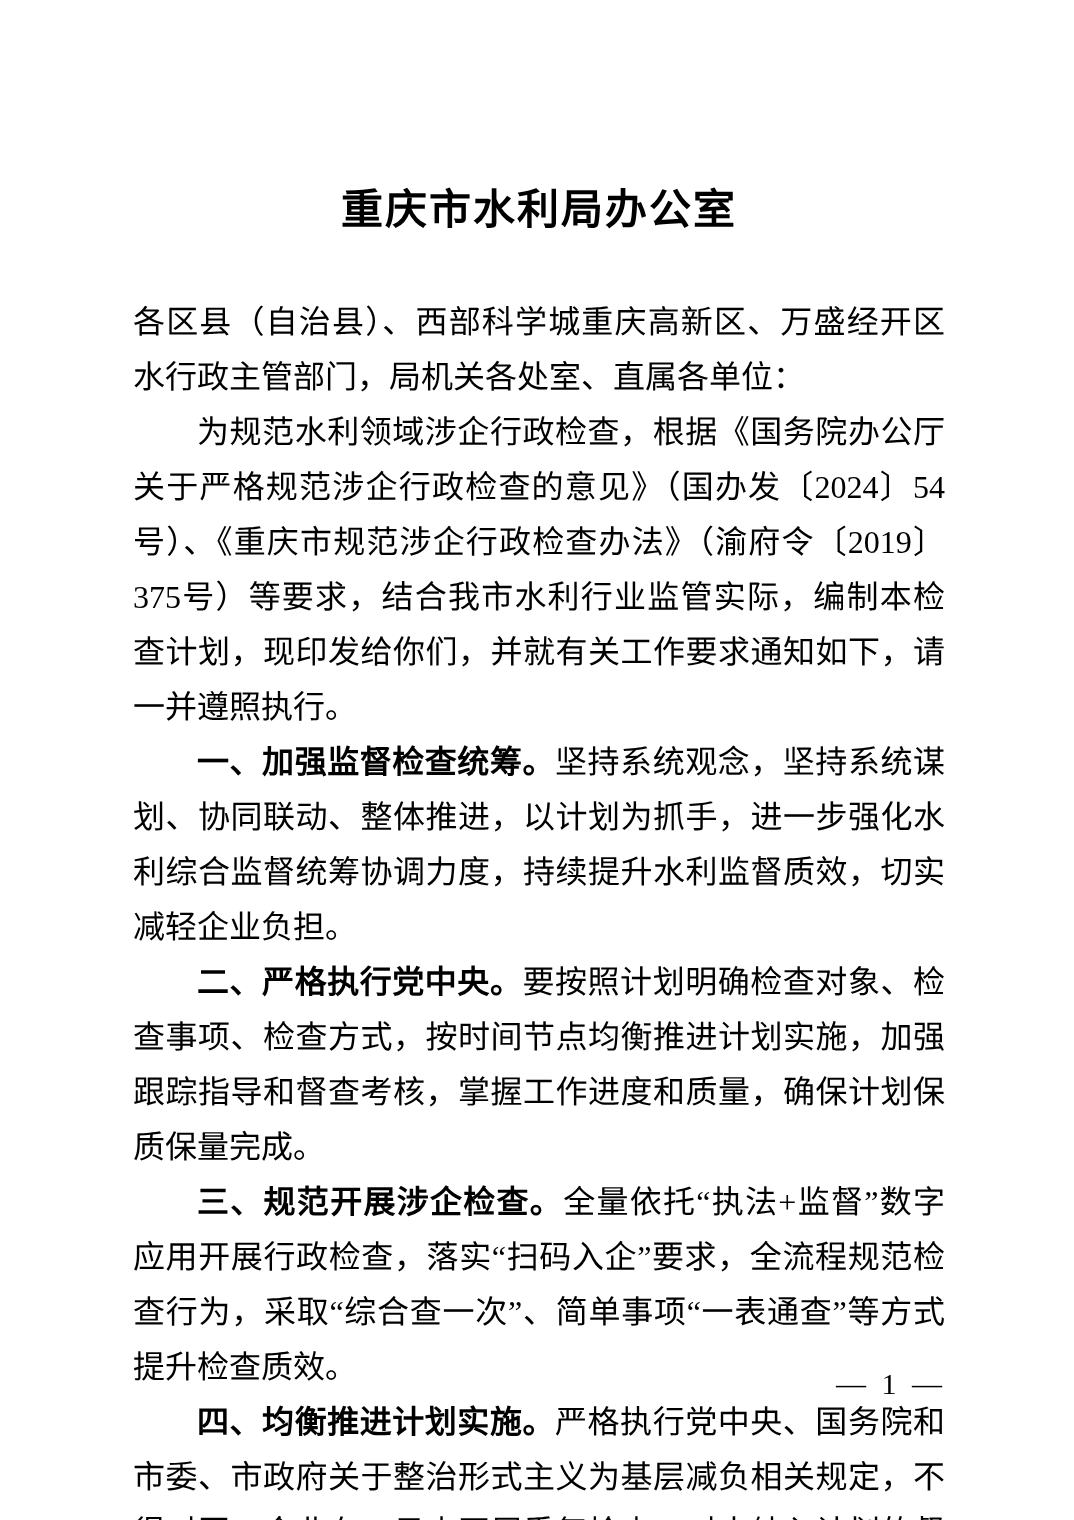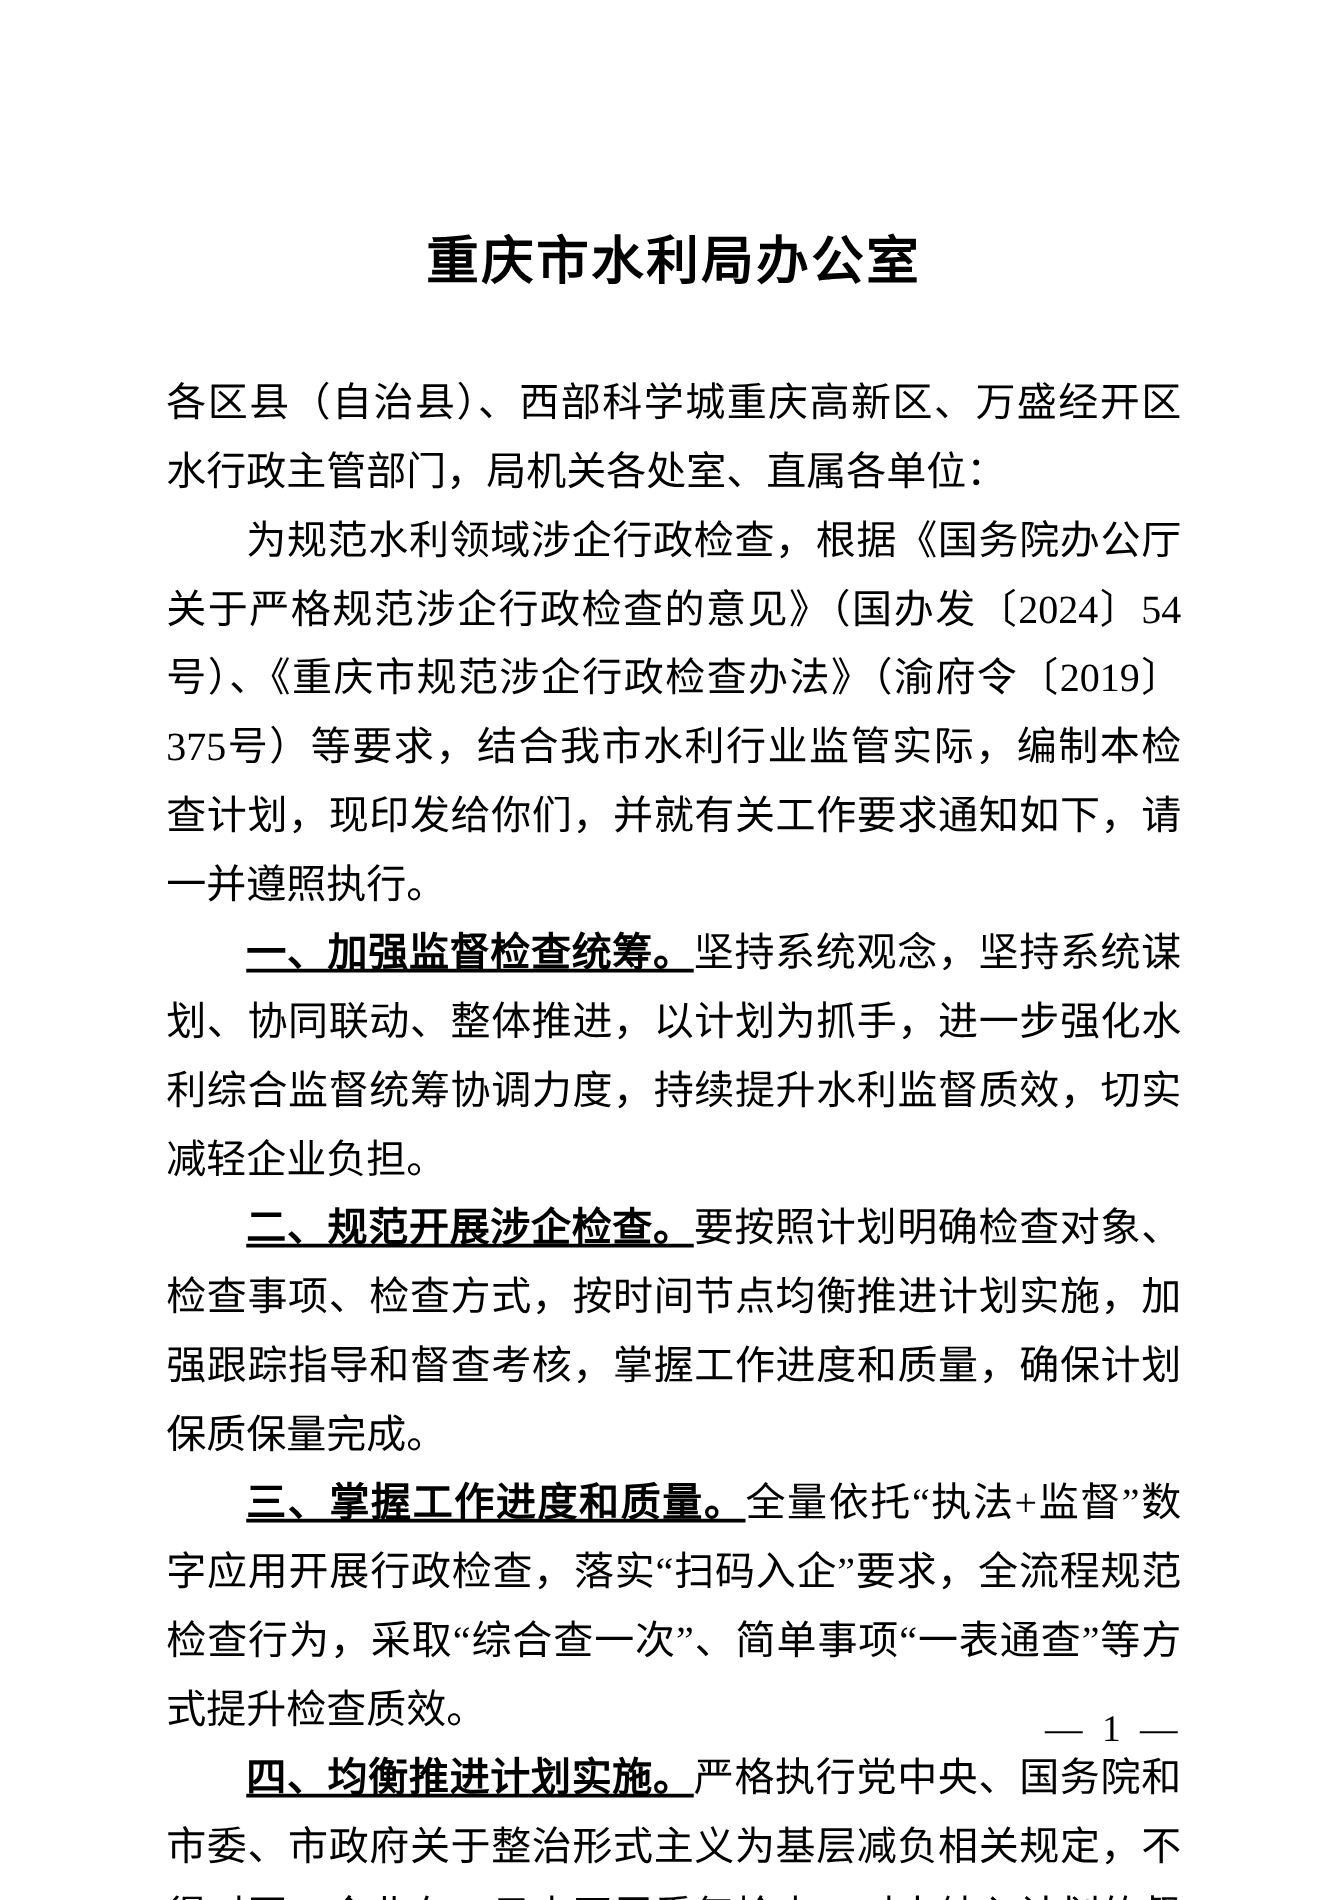--- a/index.html
+++ b/index.html
@@ -55,21 +55,20 @@
     line-height: 55px;
     text-align: justify;
     text-justify: inter-ideograph;
   }
   .body-text p.indent {
     text-indent: 2em;
   }
   .item-lead {
     font-weight: bold;
     font-family: "Liberation Sans", "DejaVu Sans", sans-serif;
-    text-decoration: underline;
   }
   .page-number {
     position: absolute;
     right: 128px;
     top: 1366px;
     font-size: 30px;
     line-height: 36px;
     letter-spacing: 4px;
     font-family: "Liberation Serif", "DejaVu Serif", serif;
   }
@@ -88,25 +87,25 @@
 
       <p>各区县（自治县）、西部科学城重庆高新区、万盛经开区水行政主管部门，局机关各处室、直属各单位：</p>
 
       <p class="indent">为规范水利领域涉企行政检查，根据《国务院办公厅关于严格规范涉企行政检查的意见》（国办发〔2024〕54号）、《重庆市规范涉企行政检查办法》（渝府令〔2019〕375号）等要求，结合我市水利行业监管实际，编制本检查计划，现印发给你们，并就有关工作要求通知如下，请一并遵照执行。</p>
 
       <p class="indent">
         <span class="item-lead">一、加强监督检查统筹。</span><span>坚持系统观念，坚持系统谋划、协同联动、整体推进，以计划为抓手，进一步强化水利综合监督统筹协调力度，持续提升水利监督质效，切实减轻企业负担。</span>
       </p>
 
       <p class="indent">
-        <span class="item-lead">二、规范开展涉企检查。</span><span>要按照计划明确检查对象、检查事项、检查方式，按时间节点均衡推进计划实施，加强跟踪指导和督查考核，掌握工作进度和质量，确保计划保质保量完成。</span>
+        <span class="item-lead">二、严格执行党中央。</span><span>要按照计划明确检查对象、检查事项、检查方式，按时间节点均衡推进计划实施，加强跟踪指导和督查考核，掌握工作进度和质量，确保计划保质保量完成。</span>
       </p>
 
       <p class="indent">
-        <span class="item-lead">三、掌握工作进度和质量。</span><span>全量依托“执法+监督”数字应用开展行政检查，落实“扫码入企”要求，全流程规范检查行为，采取“综合查一次”、简单事项“一表通查”等方式提升检查质效。</span>
+        <span class="item-lead">三、规范开展涉企检查。</span><span>全量依托“执法+监督”数字应用开展行政检查，落实“扫码入企”要求，全流程规范检查行为，采取“综合查一次”、简单事项“一表通查”等方式提升检查质效。</span>
       </p>
 
       <p class="indent">
         <span class="item-lead">四、均衡推进计划实施。</span><span>严格执行党中央、国务院和市委、市政府关于整治形式主义为基层减负相关规定，不得对同一企业在30日内开展重复检查。对未纳入计划的督查检查原则上不得开</span>
       </p>
 
     </div>
   </div>
 
   <div class="page-number">— 1 —</div>

